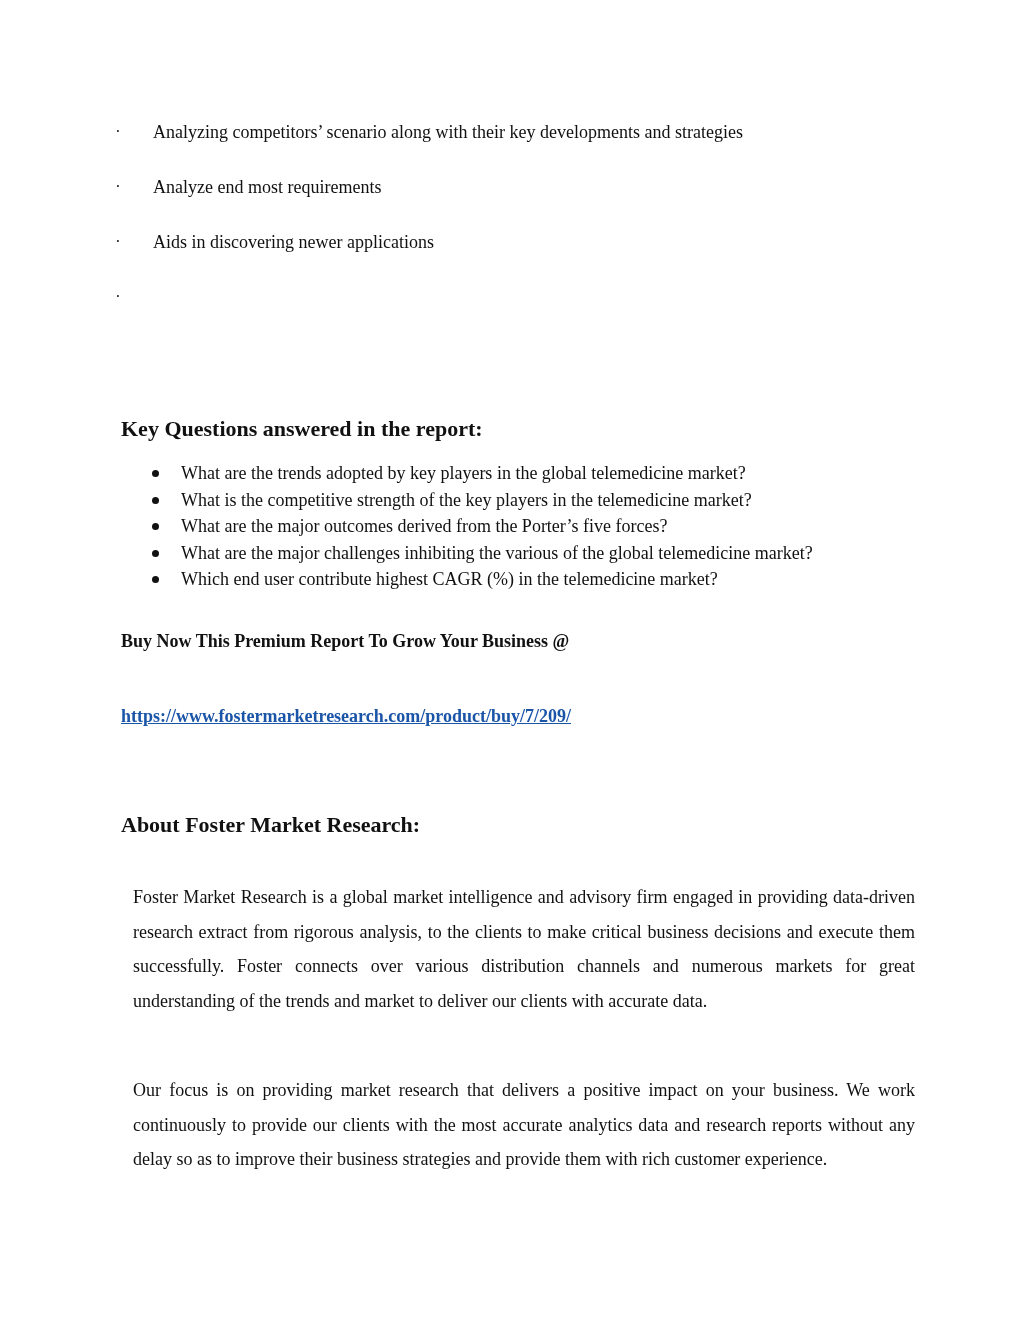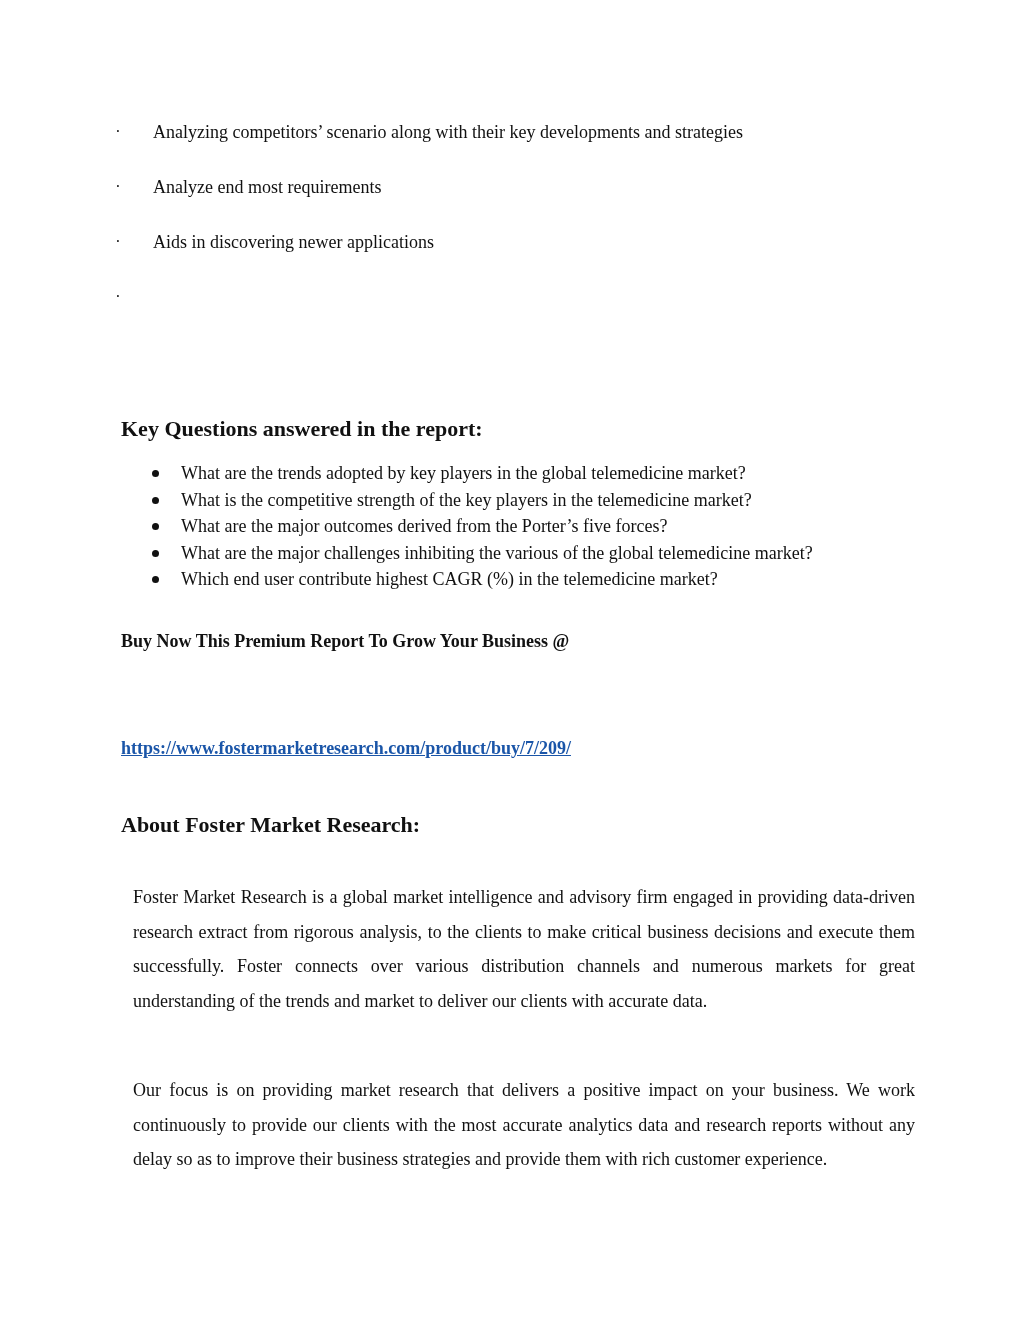--- a/index.html
+++ b/index.html
@@ -102,21 +102,20 @@
     .cta-link {
       position: absolute;
       left: 121px;
       top: 703px;
       font-size: 18px;
       font-weight: bold;
       color: #1a55a8;
       text-decoration: underline;
       white-space: nowrap;
       line-height: 26px;
-      margin-top: 32px;
     }
     .para {
       position: absolute;
       left: 121px;
       width: 782px;
       font-size: 18px;
       line-height: 34.6px;
       text-align: justify;
       margin: 12px;
     }

